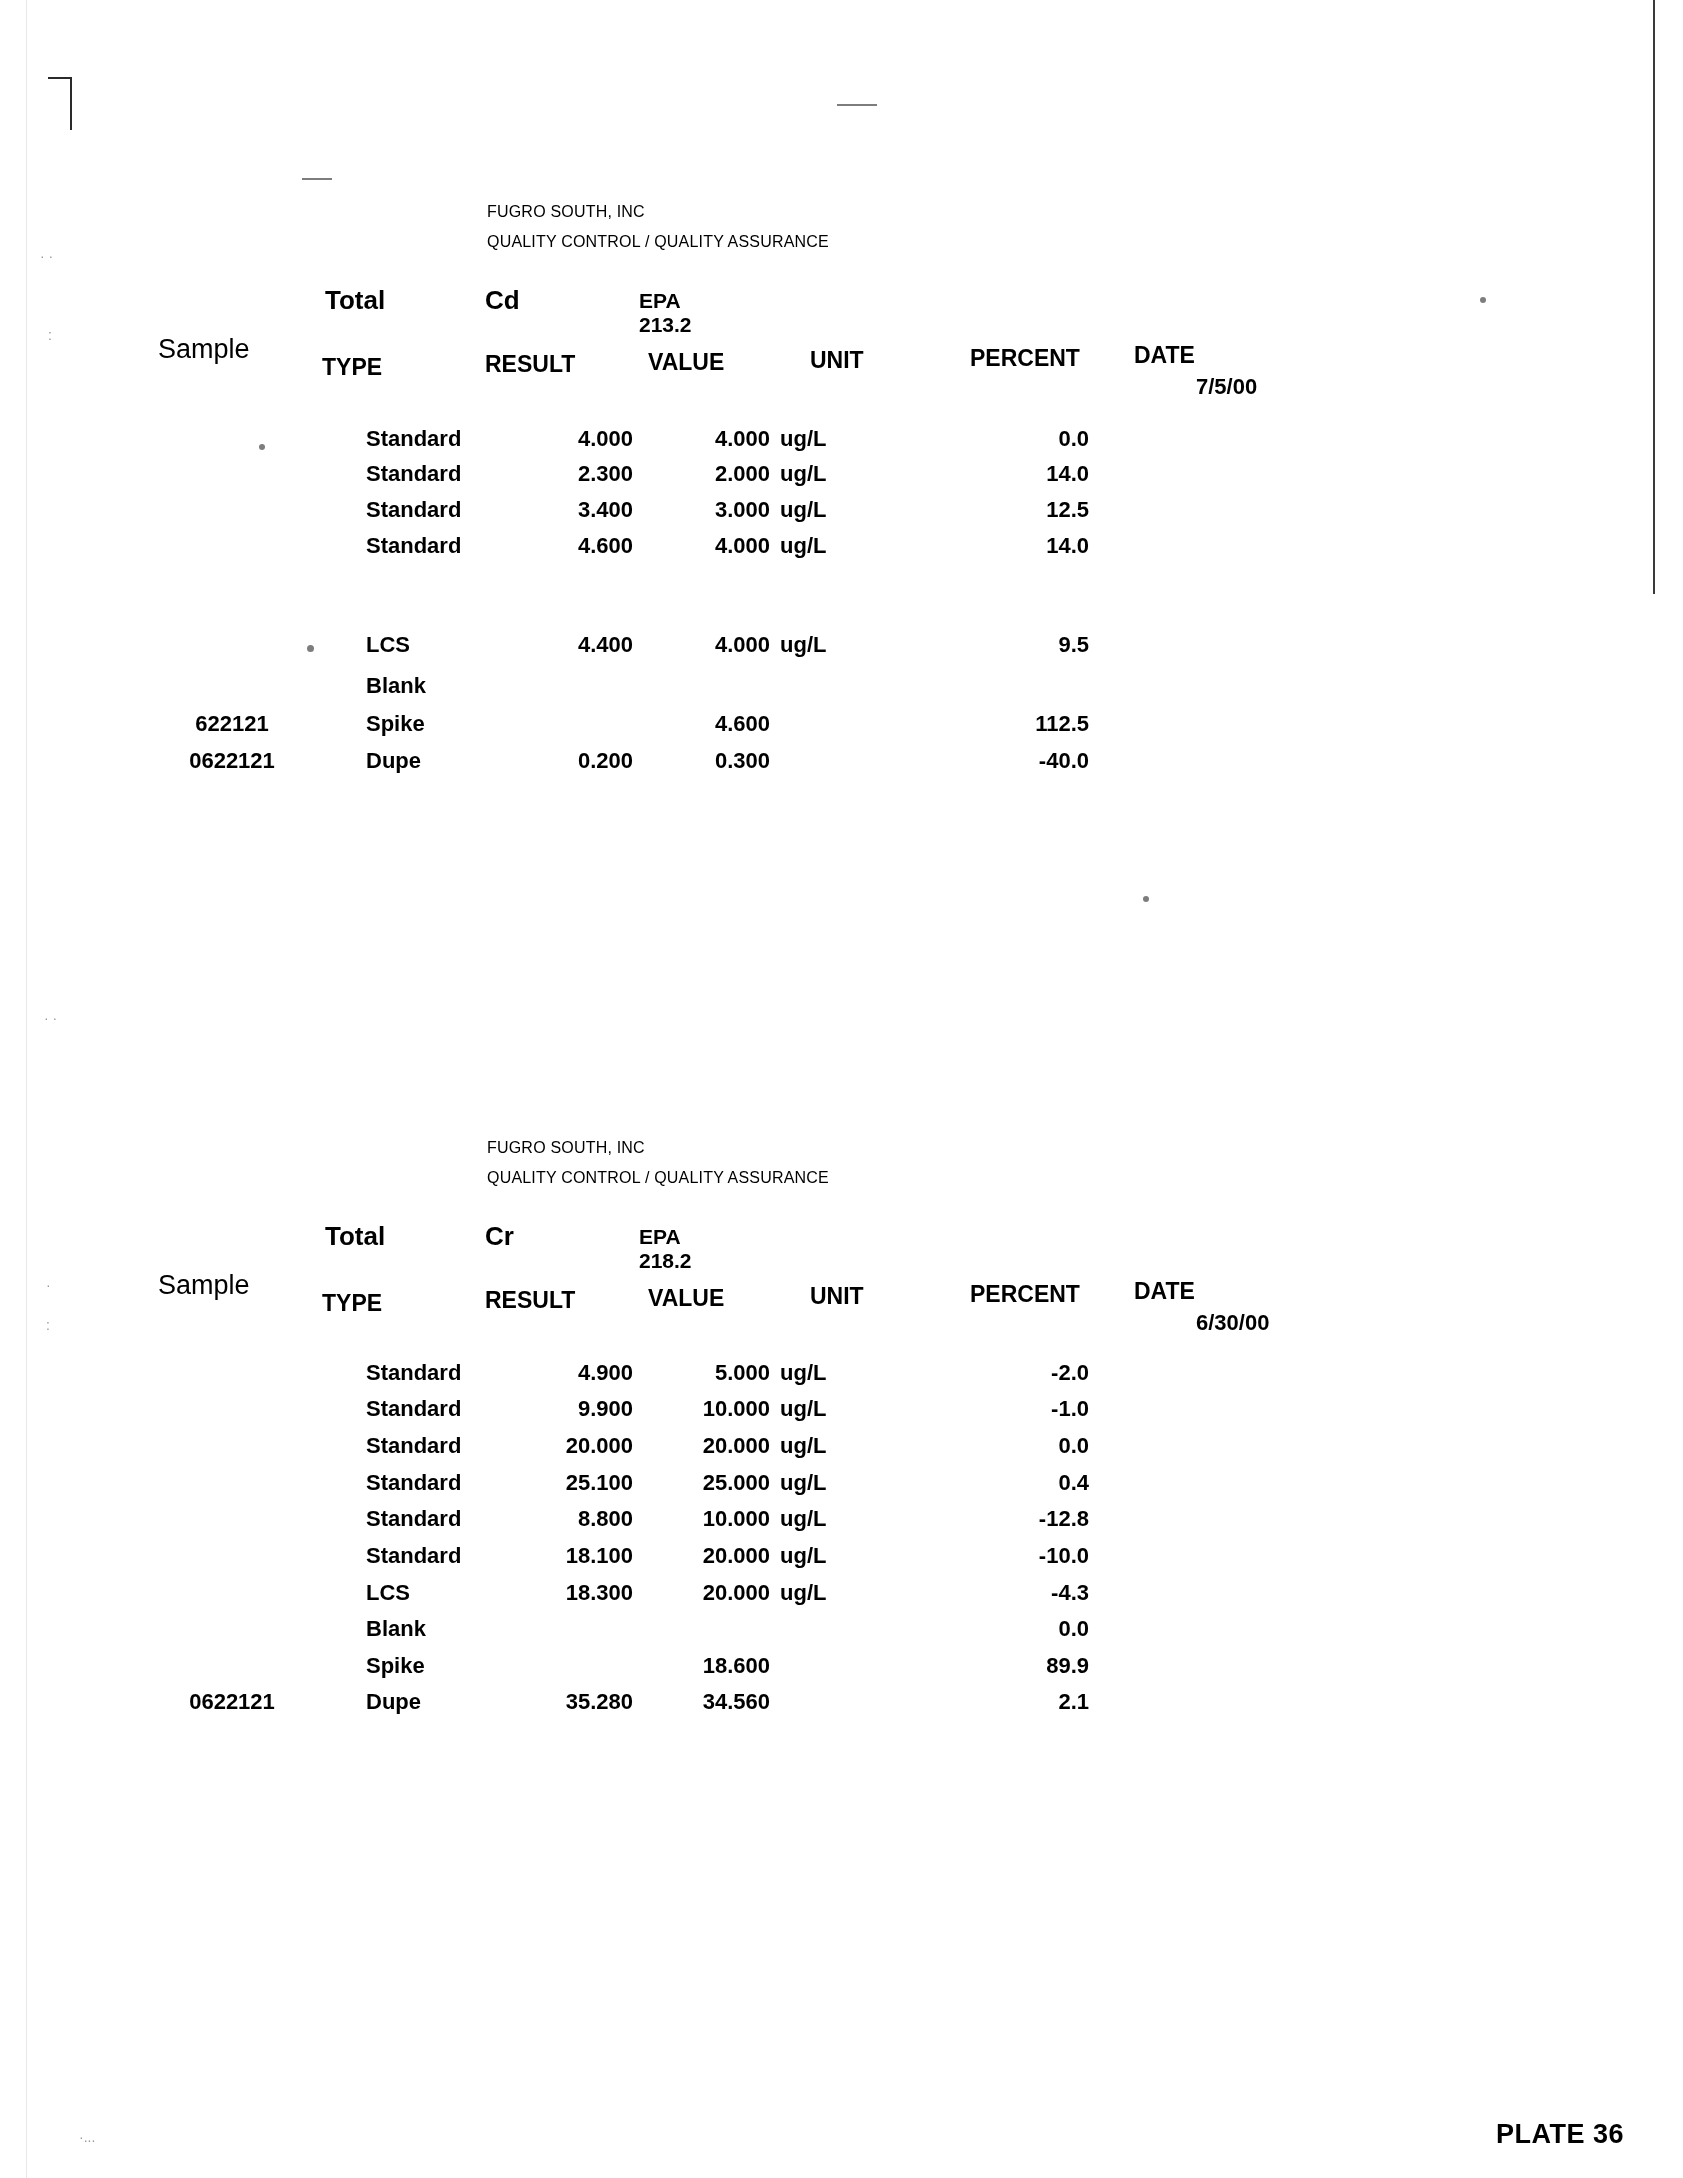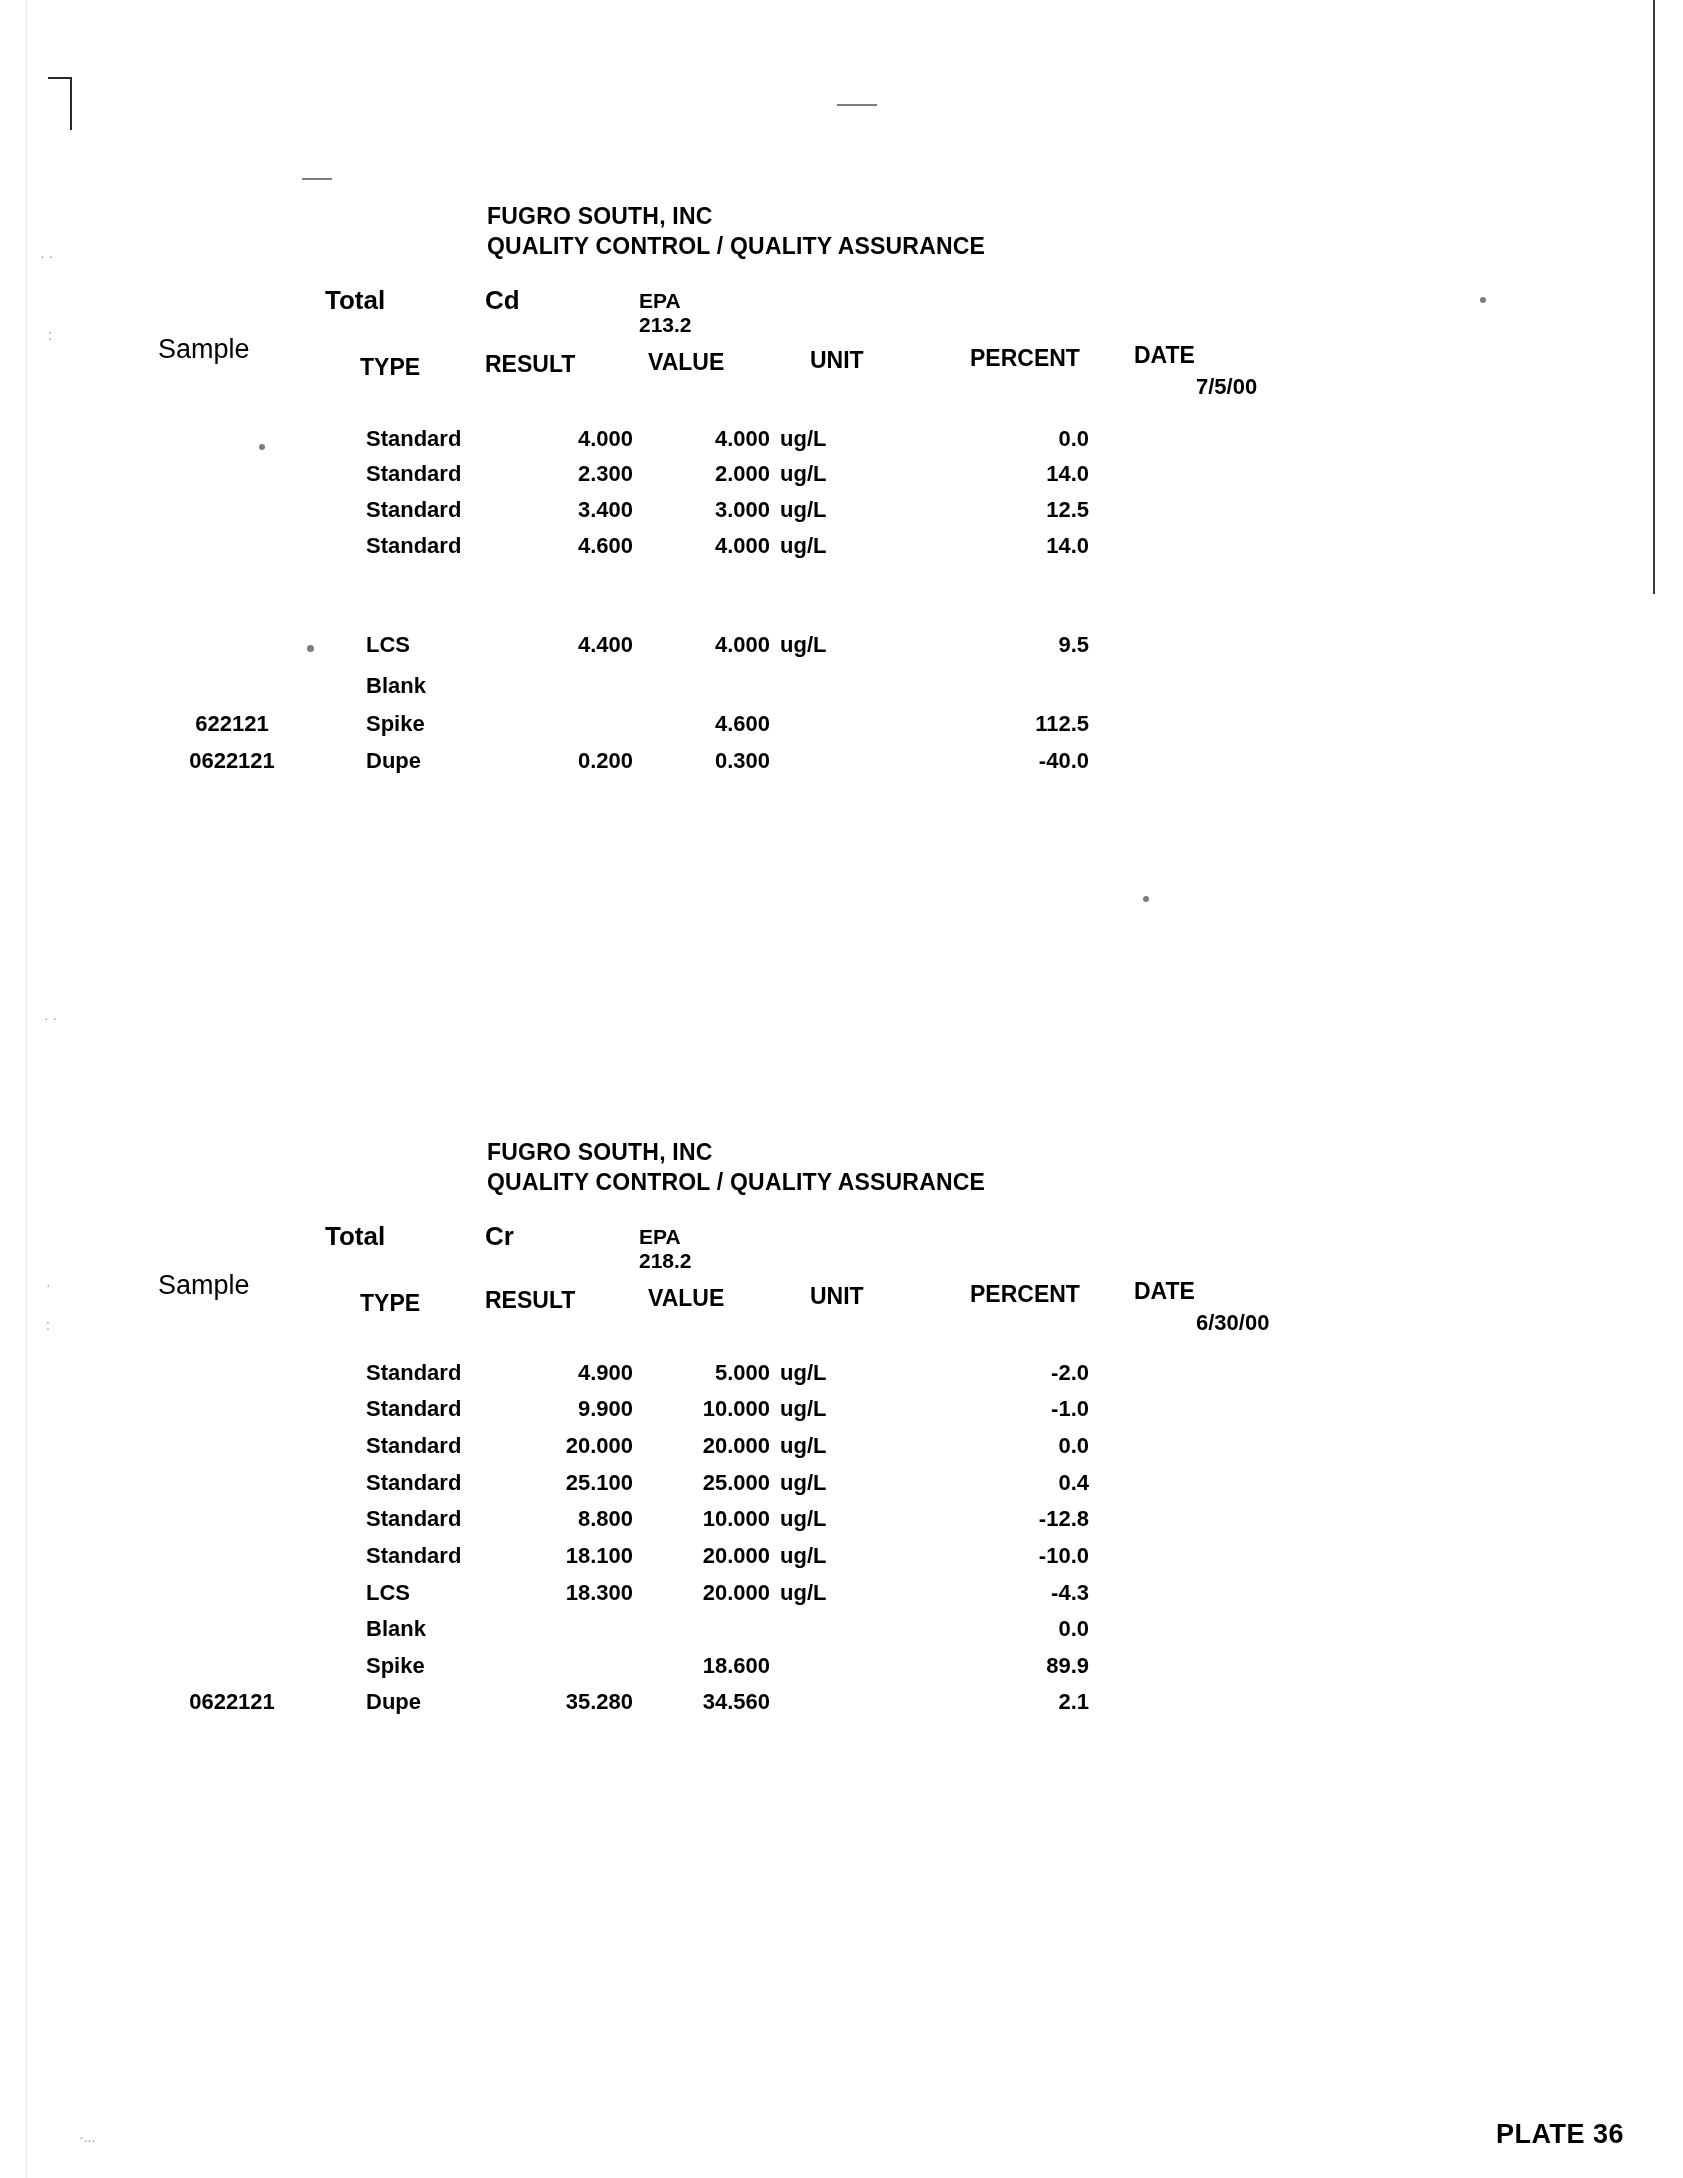--- a/index.html
+++ b/index.html
@@ -51,22 +51,22 @@
   
   .report {
     position: absolute;
     transform-origin: left top;
   }
   .report-1 { left: 0; top: 0; }
   .report-2 { left: 0; top: 936px; }
 
   .org-line {
     position: absolute;
-    font-size: 23px;
-    font-weight: bold;
+    font-size: 16px;
+    font-weight: normal;
     letter-spacing: 0.2px;
     white-space: nowrap;
   }
   .org-1 { left: 487px; top: 203px; }
   .org-2 { left: 487px; top: 233px; }
 
   .hdr-total {
     position: absolute;
     left: 325px; top: 285px;
     font-size: 26px;
@@ -89,21 +89,21 @@
     left: 158px; top: 334px;
     font-size: 27px;
   }
 
   .col-head {
     position: absolute;
     font-size: 23px;
     font-weight: bold;
     white-space: nowrap;
   }
-  .ch-type    { left: 322px; top: 354px; margin-left: 38px; }
+  .ch-type    { left: 322px; top: 354px; }
   .ch-result  { left: 485px; top: 351px; }
   .ch-value   { left: 648px; top: 349px; }
   .ch-unit    { left: 810px; top: 347px; }
   .ch-percent { left: 970px; top: 345px; }
   .ch-date    { left: 1134px; top: 342px; }
   .date-value {
     position: absolute;
     left: 1196px; top: 374px;
     font-size: 22px;
     font-weight: bold;

